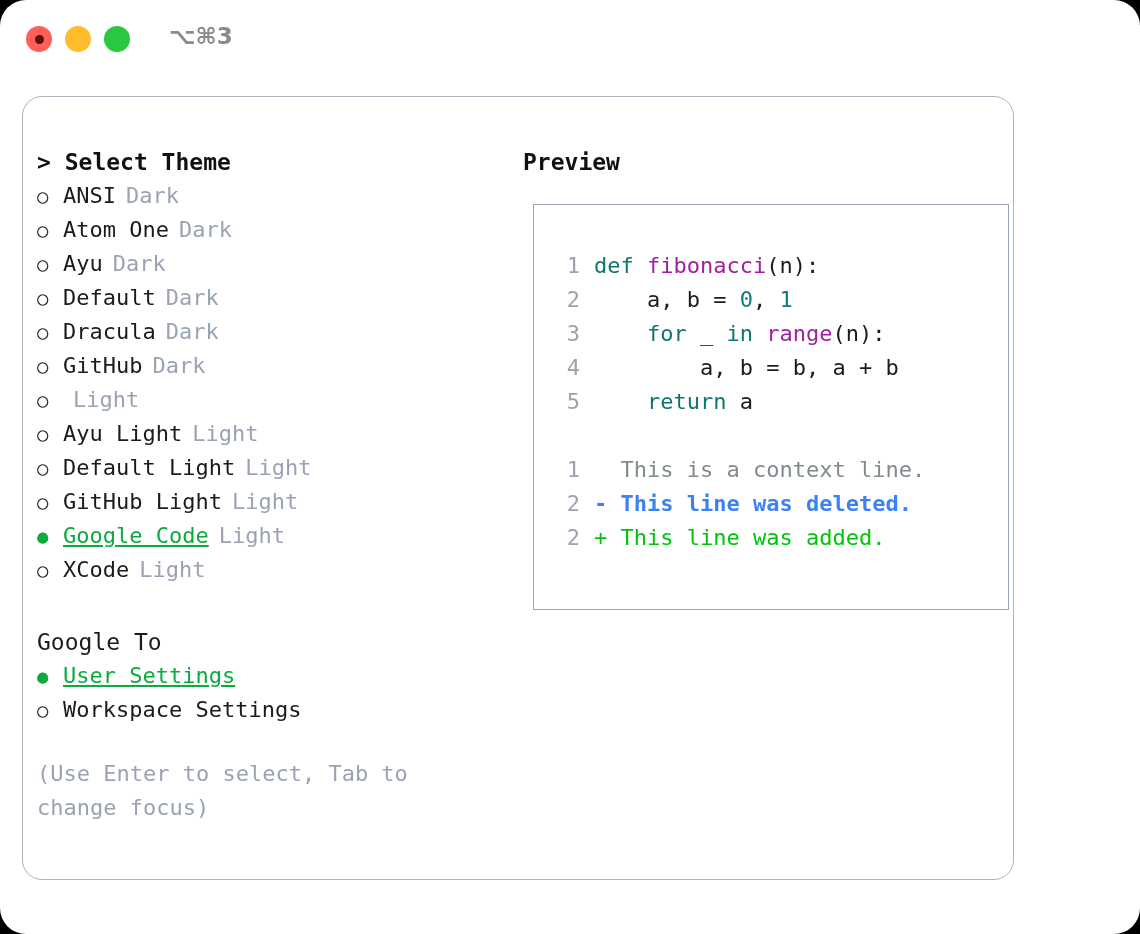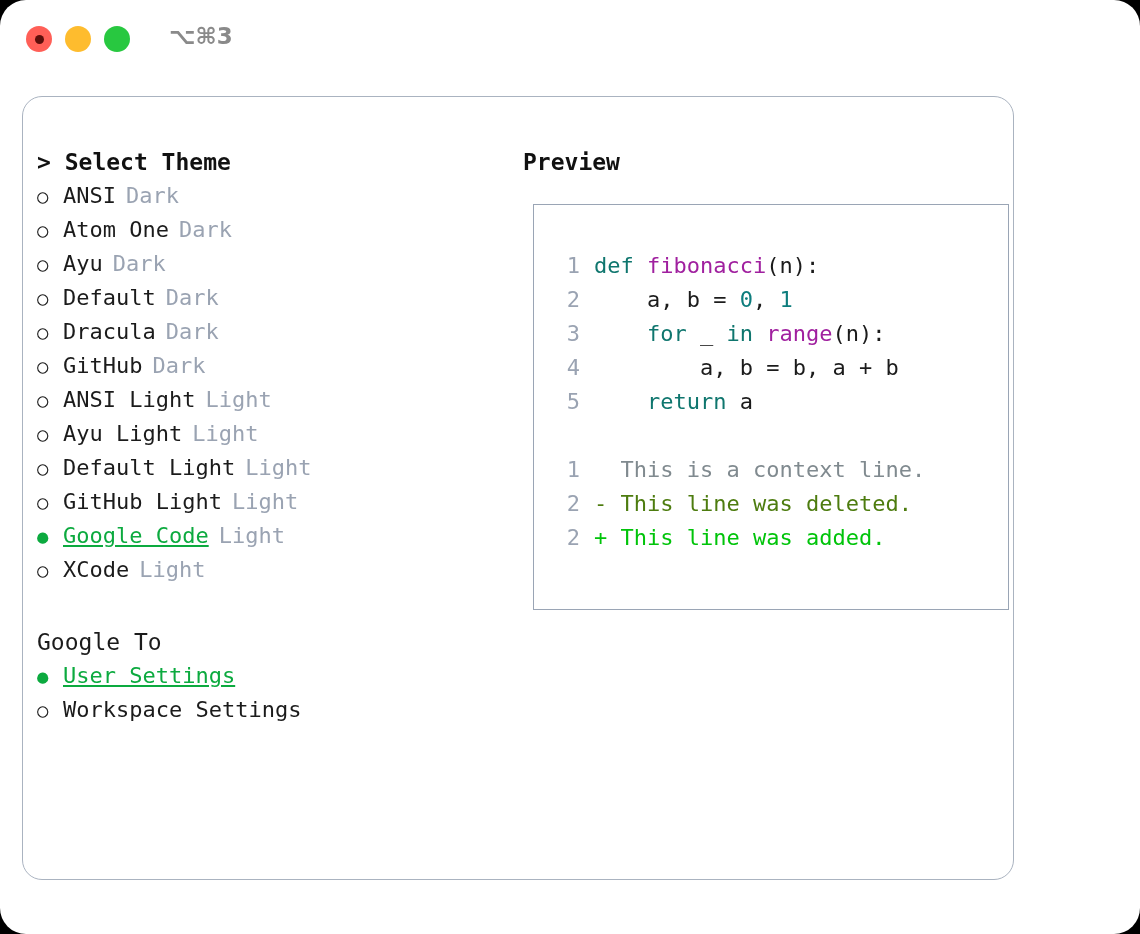--- a/index.html
+++ b/index.html
@@ -184,21 +184,21 @@
     padding-right: 14px;
   }
   .ctext { white-space: pre; }
   .blank-line { height: 34px; }
 
   .tok-kw  { color: #0f766e; }
   .tok-fn  { color: #a0209f; }
   .tok-num { color: #0d7d7d; }
   .tok-pl  { color: #1b1b1b; }
   .tok-ctx { color: #808a8f; }
-  .tok-del { color: #4d7c0f; }
+  .tok-del { color: #3b82f6; font-weight: bold; }
   .tok-add { color: #00c40a; }
 </style>
 </head>
 <body>
 
 <div class="window">
 
   <div class="titlebar">
     <div class="lights">
       <span class="light red">
@@ -215,39 +215,40 @@
     <div class="col-left">
       <div class="section-head">&gt; Select Theme</div>
 
       <div class="opt-list" id="theme-options">
           <div class="opt"><span class="marker">○</span><span class="opt-label">ANSI</span><span class="opt-cat">Dark</span></div>
           <div class="opt"><span class="marker">○</span><span class="opt-label">Atom One</span><span class="opt-cat">Dark</span></div>
           <div class="opt"><span class="marker">○</span><span class="opt-label">Ayu</span><span class="opt-cat">Dark</span></div>
           <div class="opt"><span class="marker">○</span><span class="opt-label">Default</span><span class="opt-cat">Dark</span></div>
           <div class="opt"><span class="marker">○</span><span class="opt-label">Dracula</span><span class="opt-cat">Dark</span></div>
           <div class="opt"><span class="marker">○</span><span class="opt-label">GitHub</span><span class="opt-cat">Dark</span></div>
-          <div class="opt"><span class="marker">○</span><span class="opt-label">ANSI Light</span><span class="opt-cat">Light</span></div>
+          <div class="opt"><span class="marker">○</span><span class="opt-cat">Light</span></div>
           <div class="opt"><span class="marker">○</span><span class="opt-label">Ayu Light</span><span class="opt-cat">Light</span></div>
           <div class="opt"><span class="marker">○</span><span class="opt-label">Default Light</span><span class="opt-cat">Light</span></div>
           <div class="opt"><span class="marker">○</span><span class="opt-label">GitHub Light</span><span class="opt-cat">Light</span></div>
           <div class="opt selected"><span class="marker">●</span><span class="opt-label">Google Code</span><span class="opt-cat">Light</span></div>
           <div class="opt"><span class="marker">○</span><span class="opt-label">XCode</span><span class="opt-cat">Light</span></div>
         </div>
 
       <div class="spacer-lg"></div>
 
       <div class="section-head plain">Google To</div>
 
       <div class="opt-list" id="apply-options">
           <div class="opt selected"><span class="marker">●</span><span class="opt-label">User Settings</span></div>
           <div class="opt"><span class="marker">○</span><span class="opt-label">Workspace Settings</span></div>
         </div>
 
       <div class="spacer-md"></div>
 
+      <div class="hint">(Use Enter to select, Tab to change focus)</div>
     </div>
 
     <div class="col-right">
       <div class="preview-title">Preview</div>
 
       <div class="preview-box">
         <div class="code">
           <div id="code-lines">
               <div class="code-line"><span class="lnum">1</span><span class="ctext"><span class="tok-kw">def </span><span class="tok-fn">fibonacci</span><span class="tok-pl">(n):</span></span></div>
               <div class="code-line"><span class="lnum">2</span><span class="ctext"><span class="tok-pl">    a, b = </span><span class="tok-num">0</span><span class="tok-pl">, </span><span class="tok-num">1</span></span></div>

